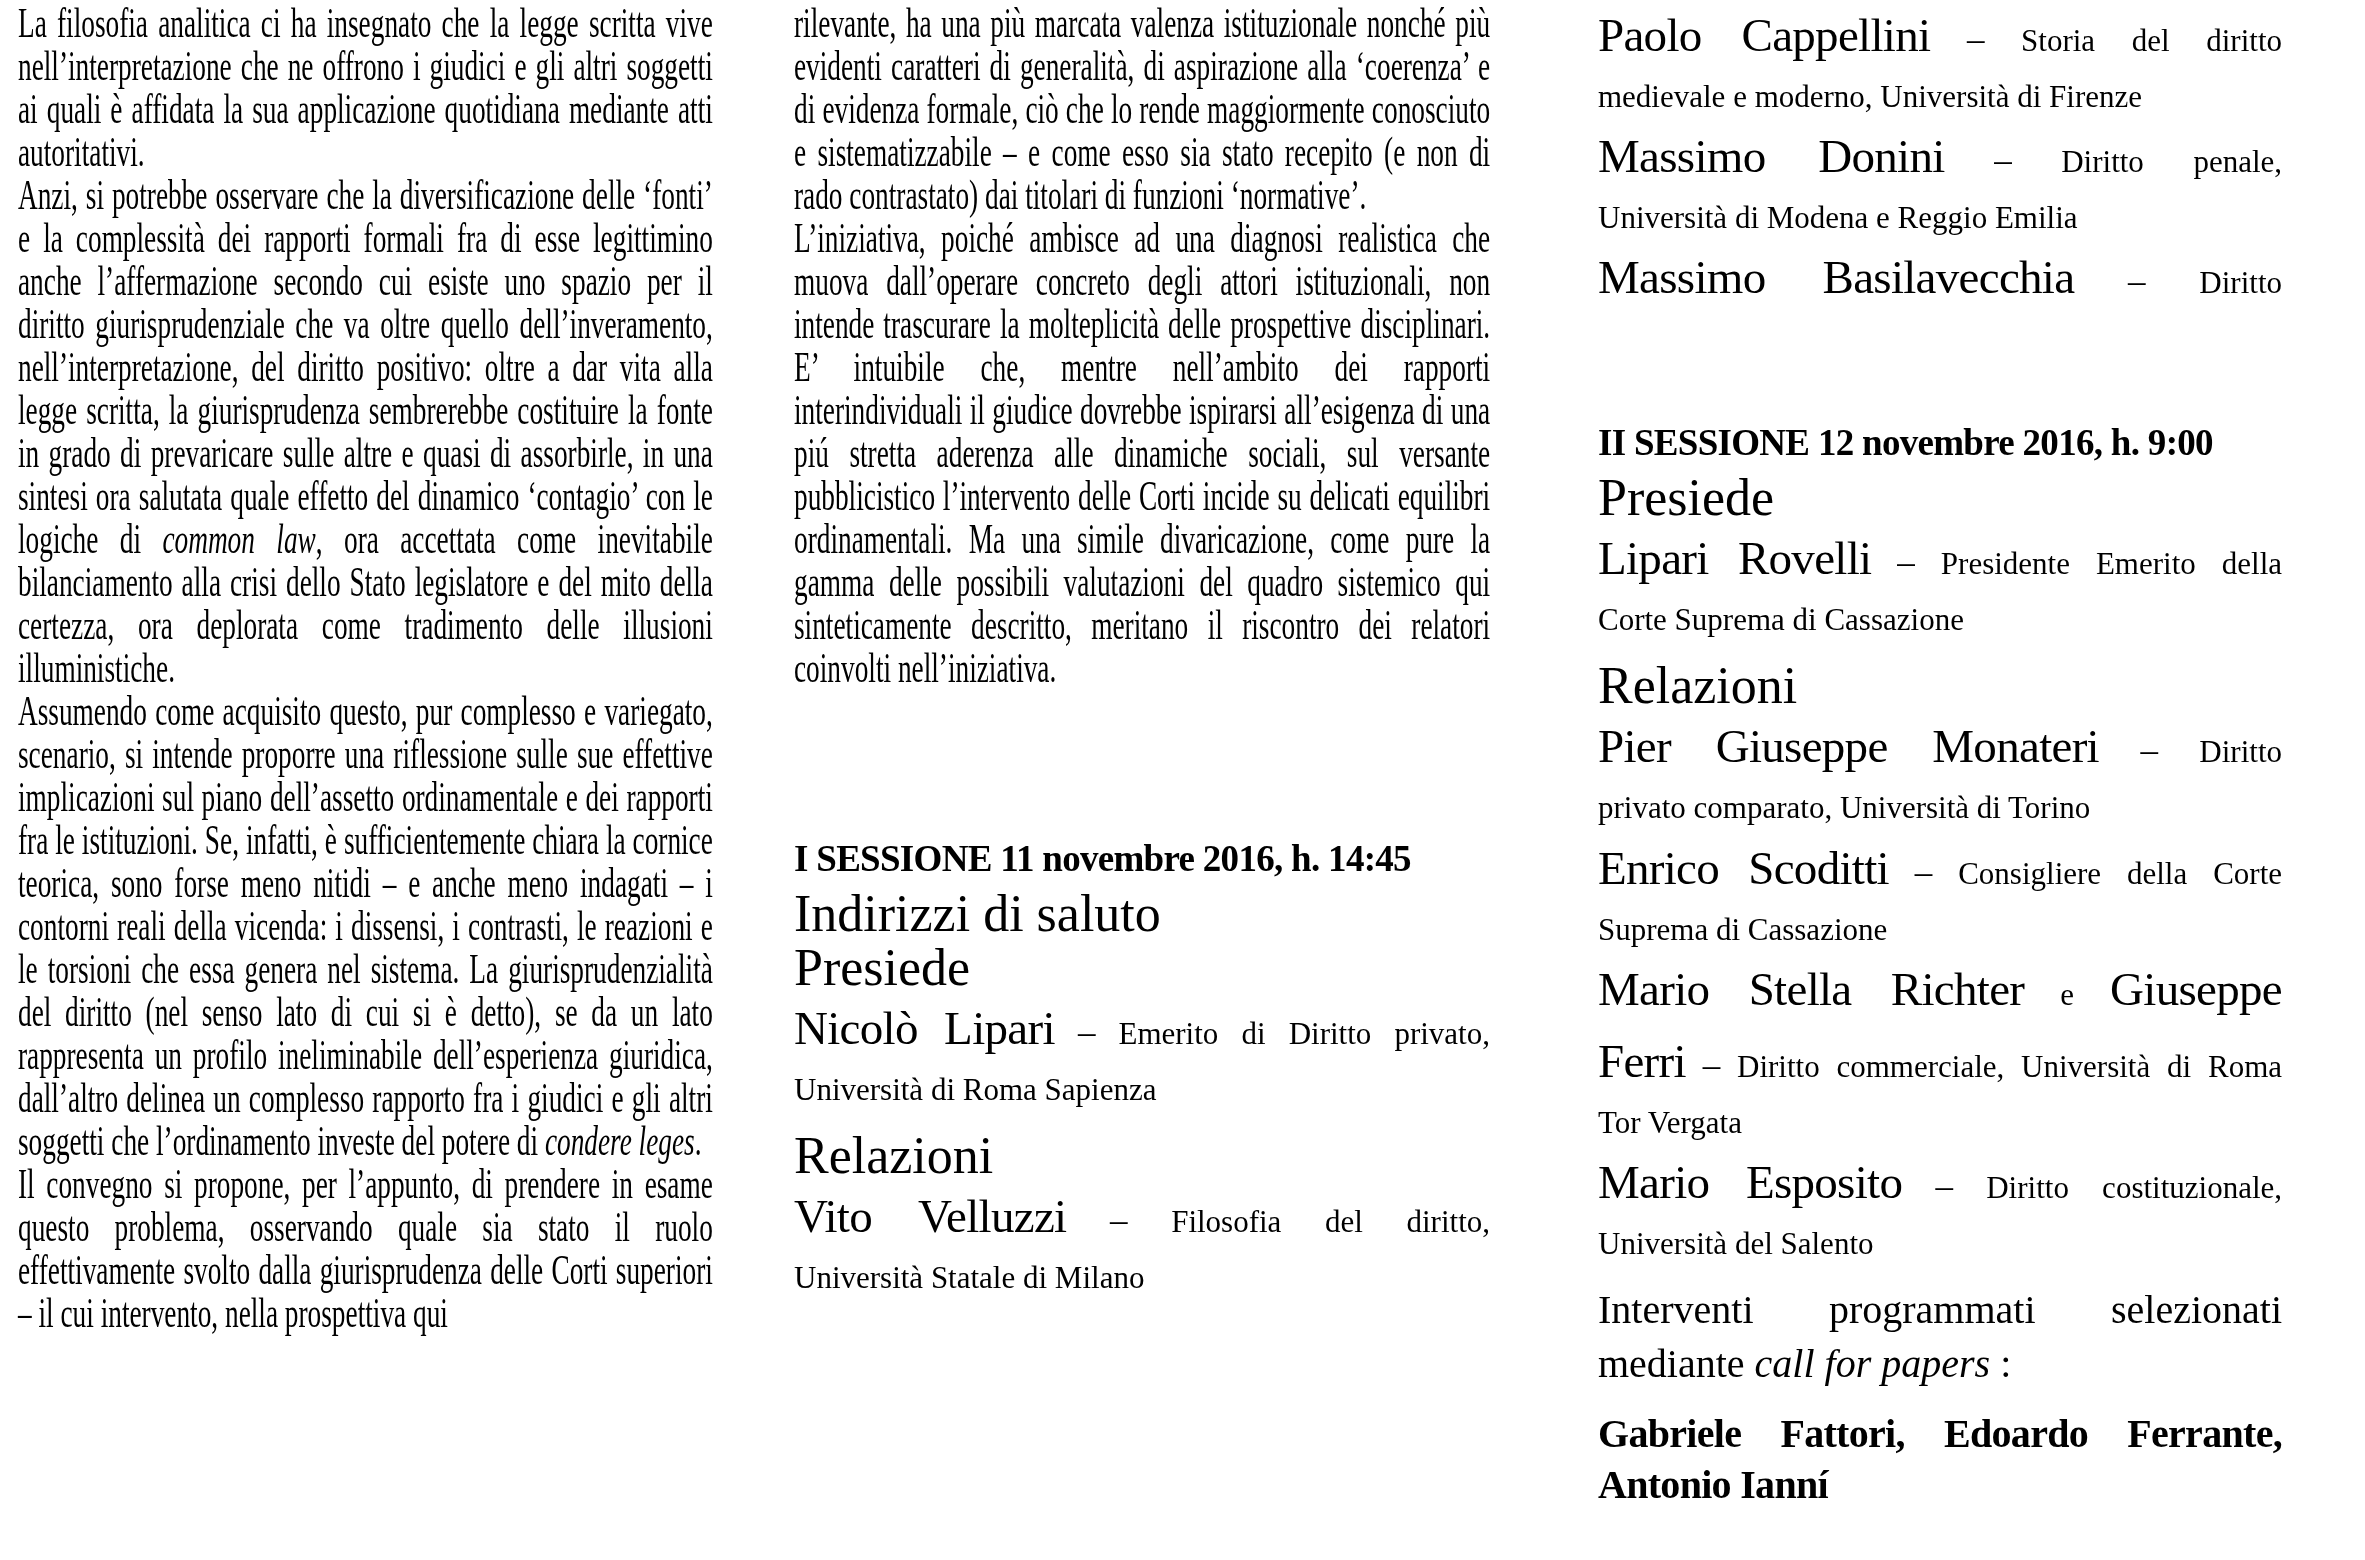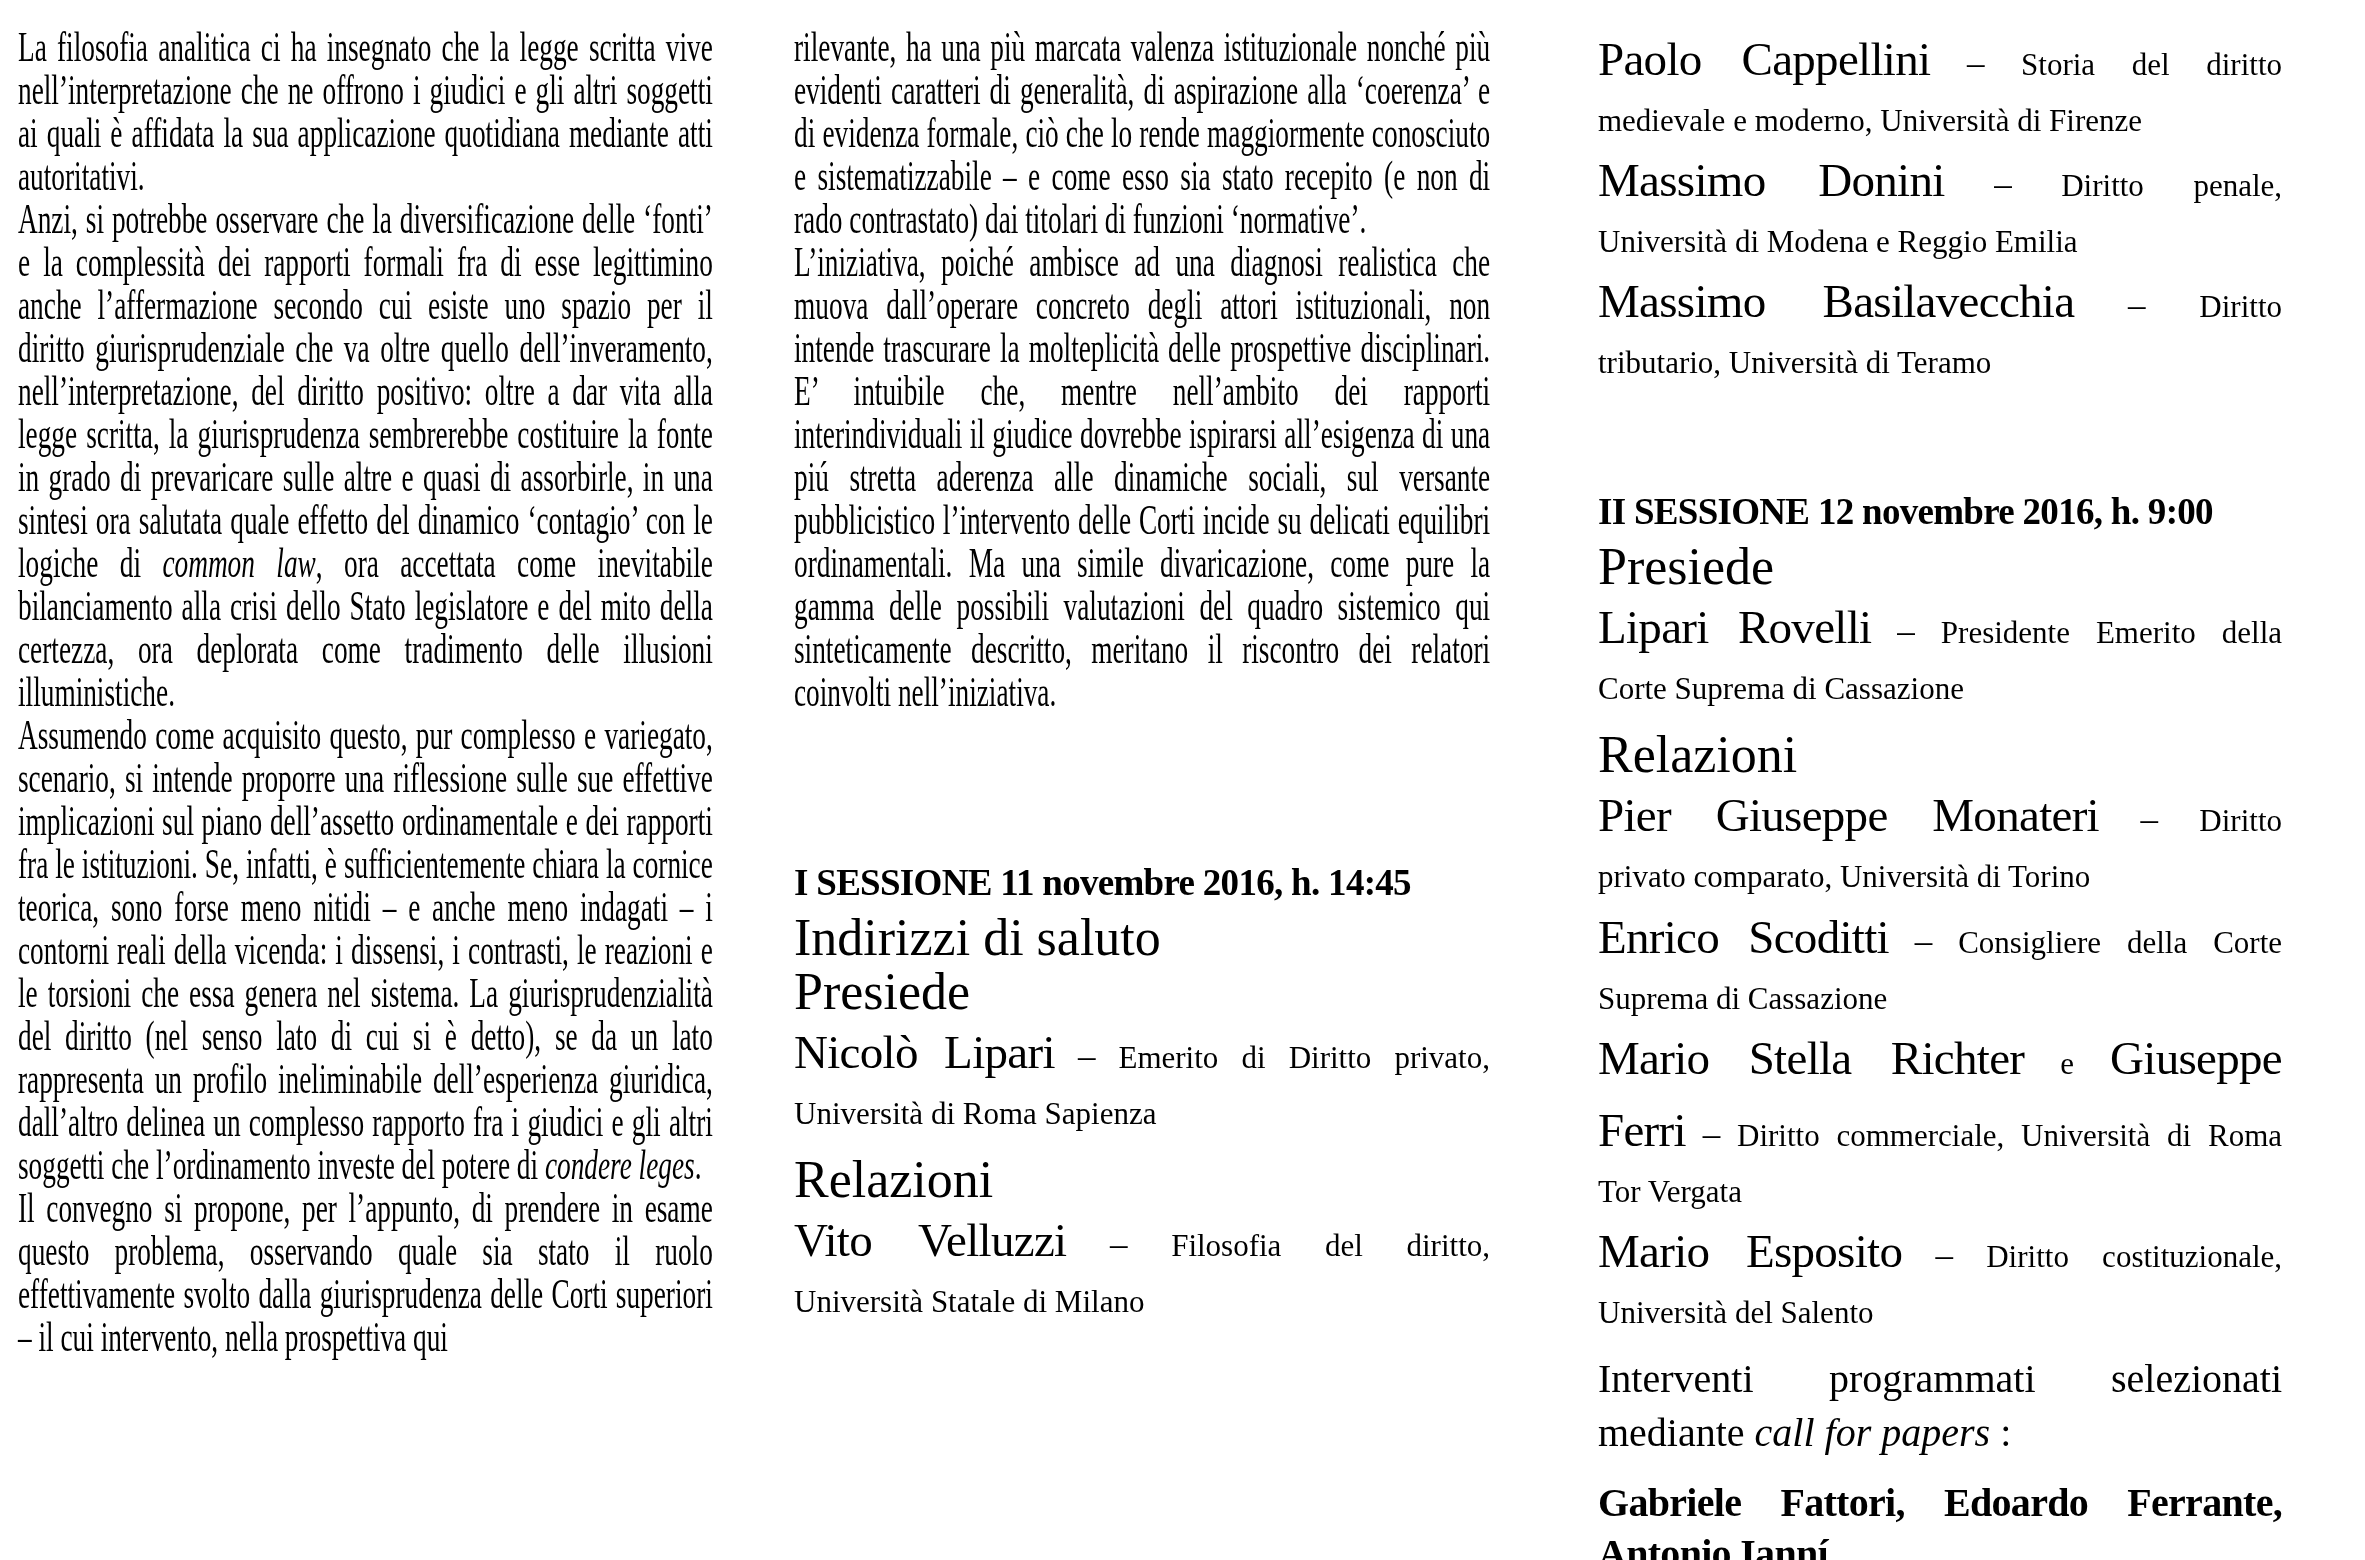--- a/index.html
+++ b/index.html
@@ -2,21 +2,21 @@
 <html style="font-size:11.3px"><head>
 <meta charset="utf-8">
 <style>
   html,body{margin:0;padding:0;}
   body{
     width:2366px;height:1561px;
     background:#ffffff;color:#000000;
     font-family:"Liberation Serif","DejaVu Serif",serif;
     overflow:hidden;position:relative;
   }
-  .col{position:absolute;top:0;padding-top:26px;}
+  .col{position:absolute;top:0;padding-top:2px;}
   #col-left  {left:17.6px;  width:695px;}
   #col-mid   {left:794px;width:696px;}
   #col-right {left:1598px;width:684px;}
 
   
   .cond{transform:scaleX(0.65);transform-origin:0 0;}
   #col-left  .cond{width:1069px;}
   #col-mid   .cond{width:1071px;}
   .body-par{
     margin:0;font-size:42px;line-height:43px;
@@ -94,21 +94,20 @@
     <div class="eline cont">medievale e moderno, Università di Firenze</div>
   </div>
 
   <div class="entry">
     <div class="eline j"><span class="nm">Massimo Donini</span> <span class="dash">–</span> <span class="role">Diritto penale,</span></div>
     <div class="eline cont">Università di Modena e Reggio Emilia</div>
   </div>
 
   <div class="entry">
     <div class="eline j"><span class="nm">Massimo Basilavecchia</span> <span class="dash">–</span> <span class="role">Diritto</span></div>
-    <div class="eline cont">tributario, Università di Teramo</div>
   </div>
 
   <div class="gap-md">
     <p class="session-title">II SESSIONE 12 novembre 2016, h. 9:00</p>
     <p class="label">Presiede</p>
 
     <div class="entry">
       <div class="eline j"><span class="nm">Lipari Rovelli</span> <span class="dash">–</span> <span class="role">Presidente Emerito della</span></div>
       <div class="eline cont">Corte Suprema di Cassazione</div>
     </div>

